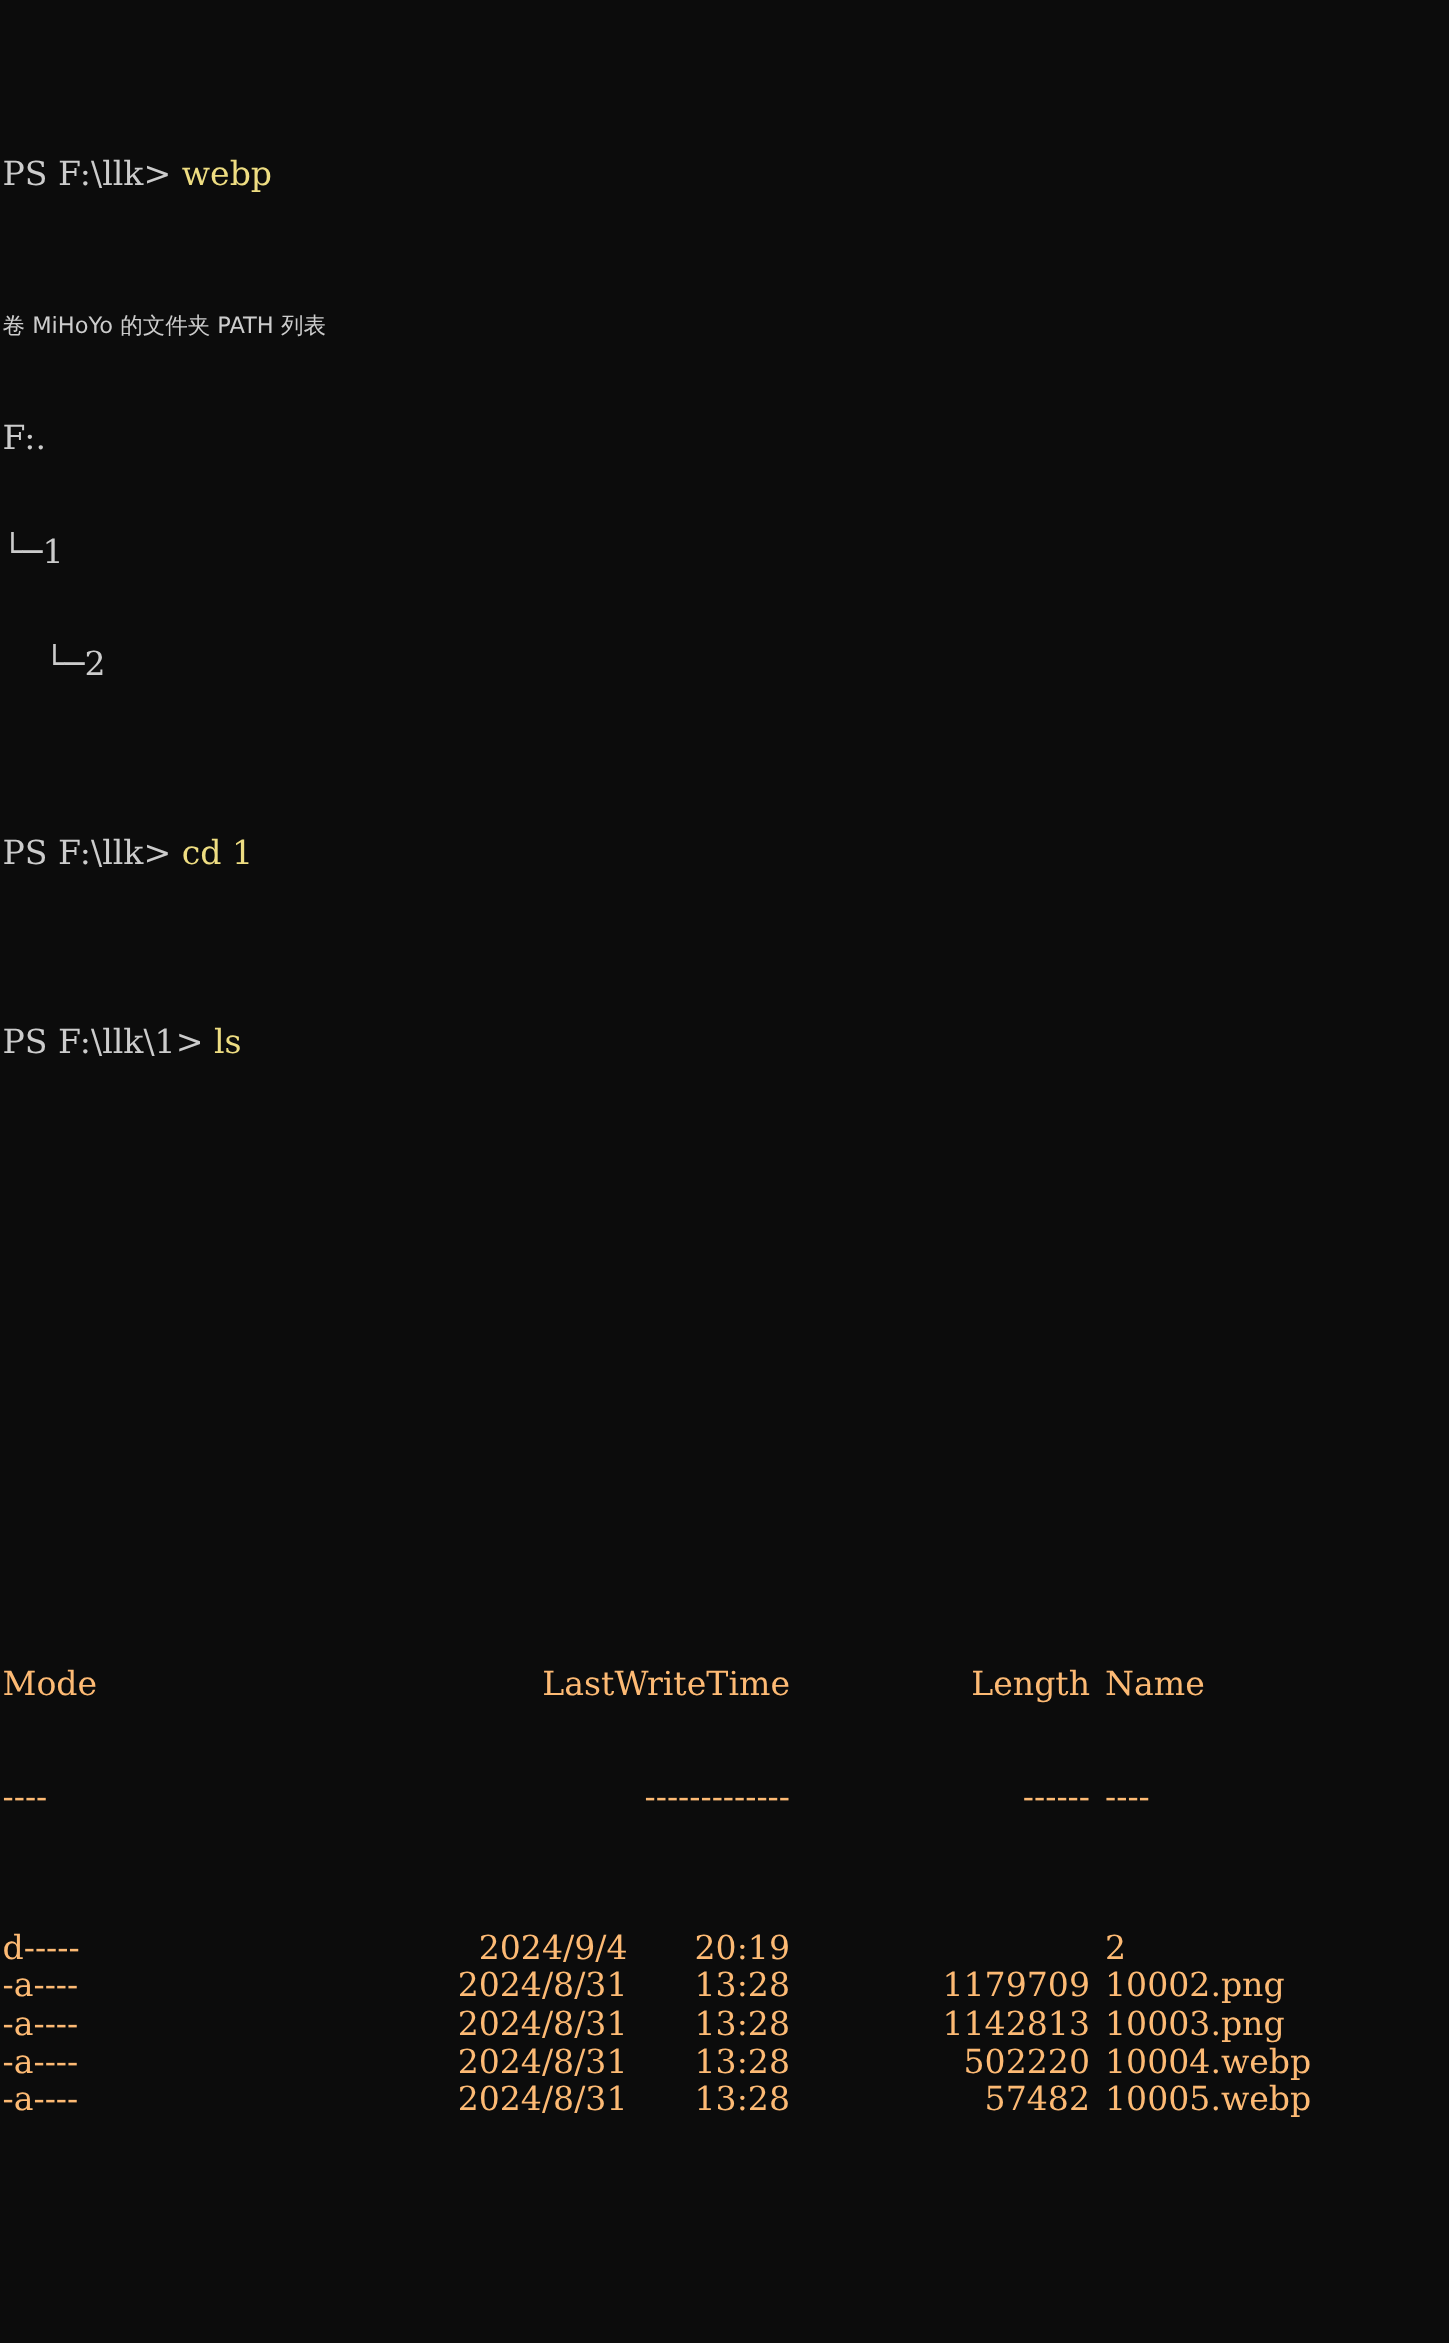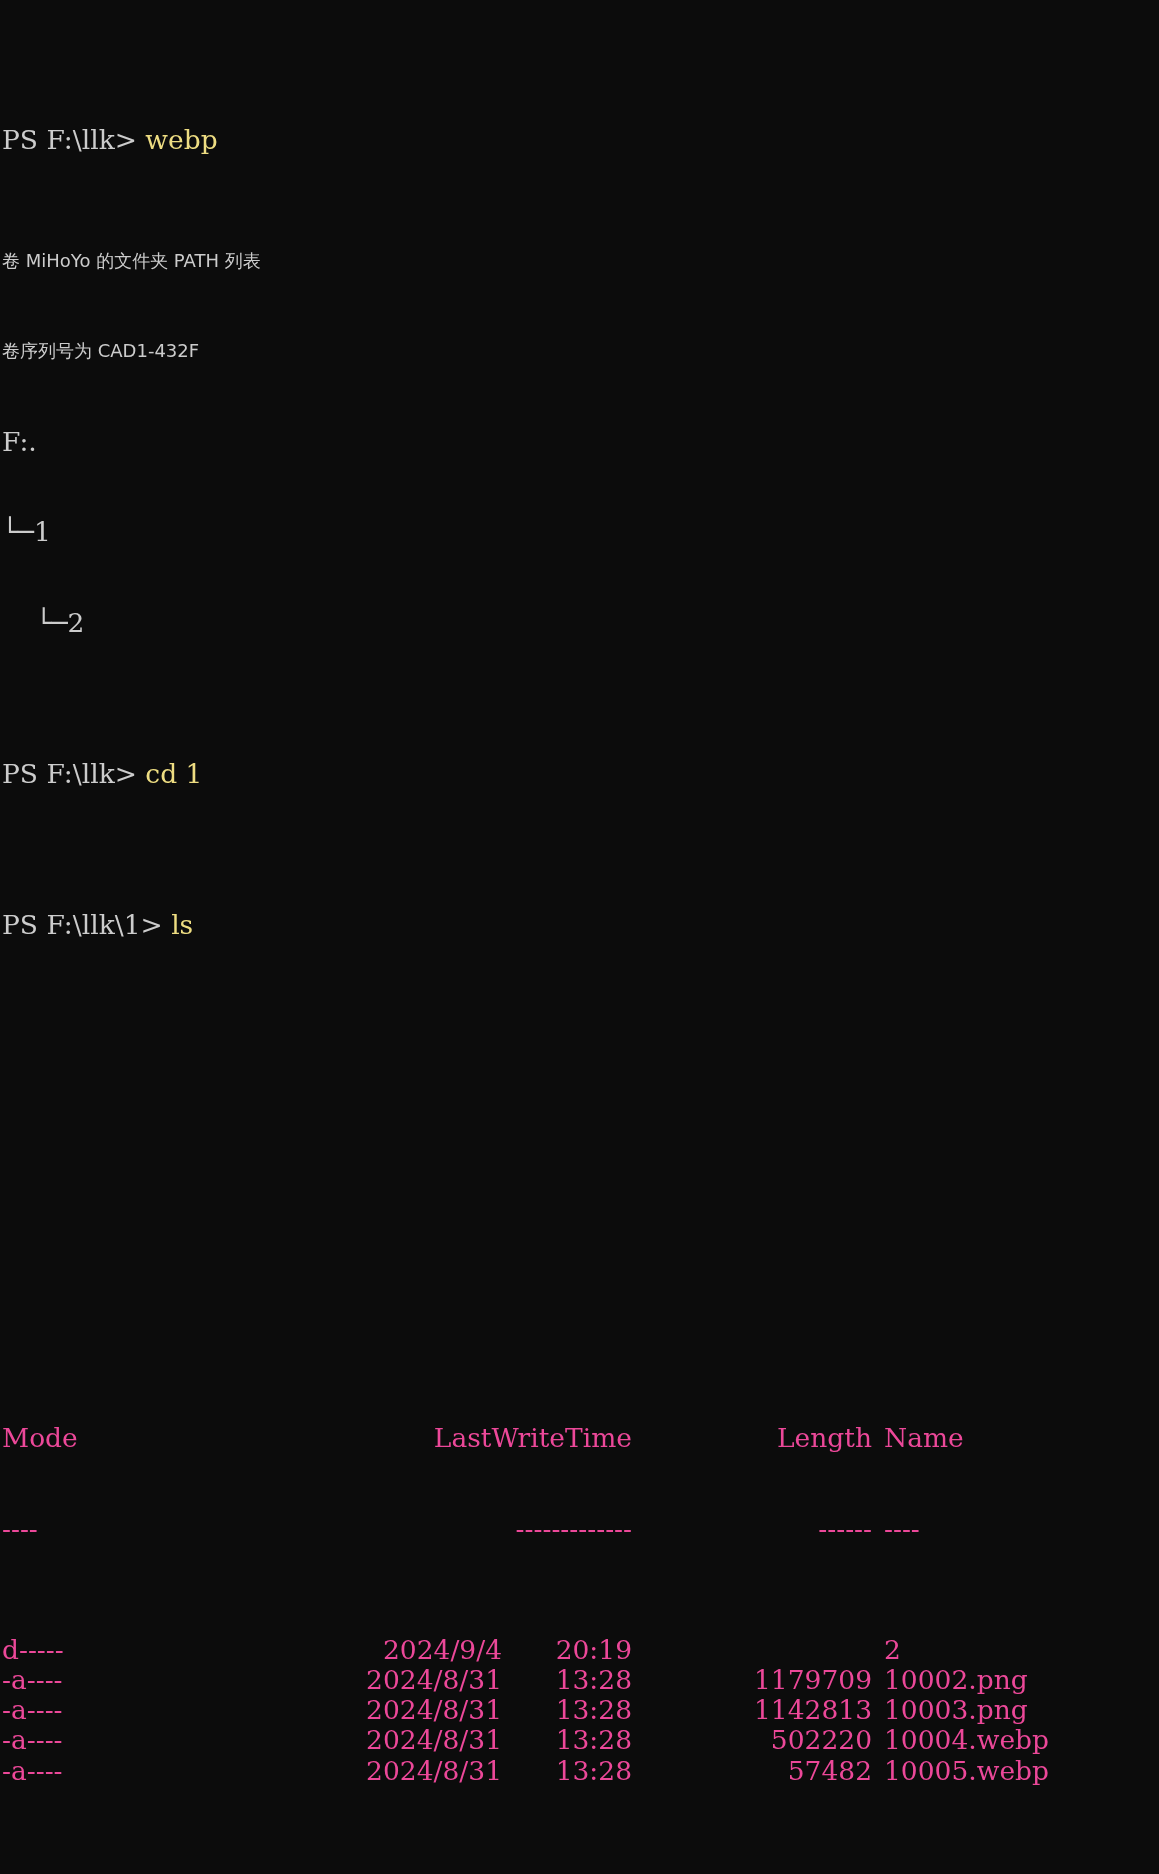--- a/index.html
+++ b/index.html
@@ -31,41 +31,40 @@
     height: 30.2px;
     white-space: pre;
     font-family: "DejaVu Serif", "Liberation Serif", serif;
   }
   .blank { height: 30.2px; }
   .prompt { color: #cccccc; margin-top: 28px; }
   .cmd { color: #eedd82; }
   .plain { color: #cccccc; }
   .tree { color: #cccccc; }
   .cjk { font-family: "DejaVu Sans", "Liberation Sans", sans-serif; font-size: 18px; }
-  .row { height: 30.2px; white-space: pre; color: #ec4899; }
+  .row { height: 30.2px; white-space: pre; color: #fdba74; }
   .col-mode { display: inline-block; width: 230px; text-align: left; }
   .col-date { display: inline-block; width: 270px; text-align: right; }
   .col-time { display: inline-block; width: 130px; text-align: right; }
   .col-len  { display: inline-block; width: 240px; text-align: right; }
   .col-name { display: inline-block; padding-left: 12px; text-align: left; }
   .hdr-mode { display: inline-block; width: 230px; text-align: left; }
   .hdr-time { display: inline-block; width: 400px; text-align: right; }
   .hdr-len  { display: inline-block; width: 240px; text-align: right; }
   .hdr-name { display: inline-block; padding-left: 12px; text-align: left; }
 </style>
 </head>
 <body>
 
 <div id="terminal">
 
   
   <div class="line"><span class="prompt">PS F:\llk&gt; </span><span class="cmd">webp</span></div>
 
   <div class="line plain cjk">卷 MiHoYo 的文件夹 PATH 列表</div>
-  <div class="line plain cjk">卷序列号为 CAD1-432F</div>
   <div class="line plain">F:.</div>
   <div class="line tree">└─1</div>
   <div class="line tree">    └─2</div>
 
   
   <div class="line"><span class="prompt">PS F:\llk&gt; </span><span class="cmd">cd 1</span></div>
 
   
   <div class="line"><span class="prompt">PS F:\llk\1&gt; </span><span class="cmd">ls</span></div>
 

